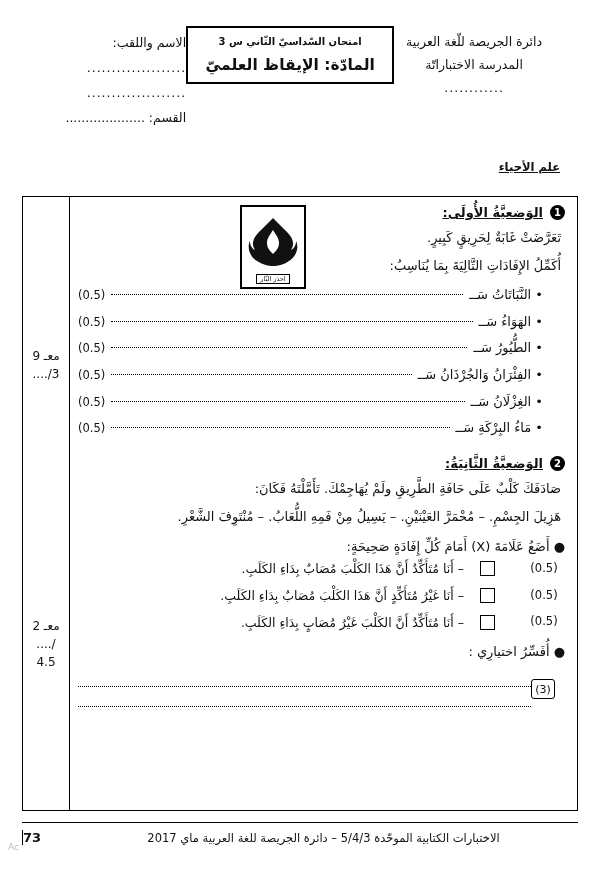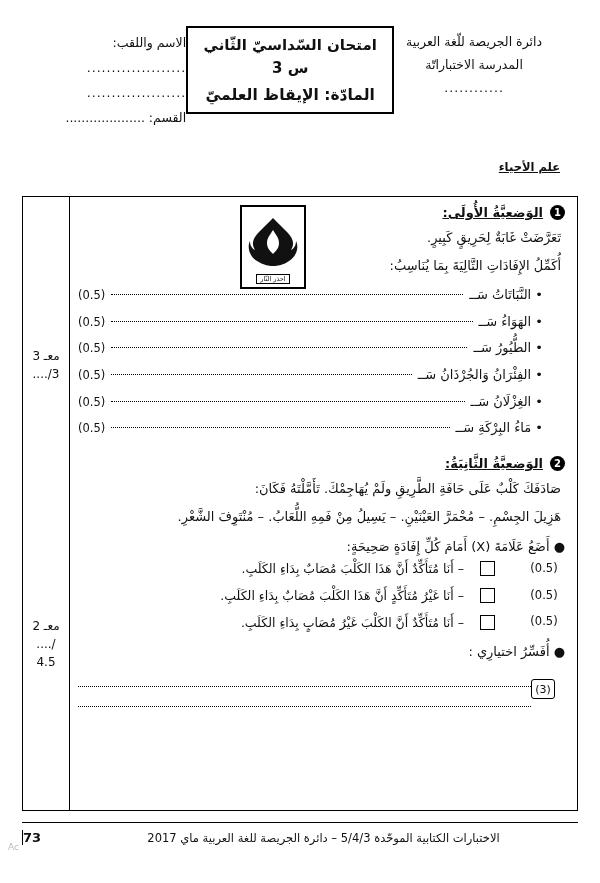--- a/index.html
+++ b/index.html
@@ -31,21 +31,21 @@
   .hdr-center{
     flex:1;display:flex;justify-content:center;align-items:flex-start;
   }
   .exam-box{
     border:2px solid #000;
     padding:6px 10px 8px 10px;
     text-align:center;
     width:208px;
     box-sizing:border-box;
   }
-  .exam-title{font-size:15px;font-weight:bold;line-height:1.5;}
+  .exam-title{font-size:10px;font-weight:bold;line-height:1.5;}
   .exam-sub{font-size:15.5px;font-weight:bold;margin-top:7px;}
   .hdr-left{
     width:160px;font-size:12.5px;line-height:2.0;text-align:right;
     padding-top:4px;
   }
   .dots-line{letter-spacing:1px;}
 
   
   .subject{
     position:absolute;top:160px;right:40px;
@@ -273,21 +273,21 @@
       <div class="expl expl-wrap">
         <div class="expl-line"></div>
         <div class="expl-line"></div>
         <div class="mark3">(3)</div>
       </div>
 
     </div>
 
     <div class="marks-col">
       <div class="marks-block marks-1">
-        <div>معـ 3</div>
+        <div>معـ 9</div>
         <div>3/....</div>
       </div>
       <div class="marks-block marks-2">
         <div>معـ 2</div>
         <div>/....</div>
         <div>4.5</div>
       </div>
     </div>
 
   </div>

